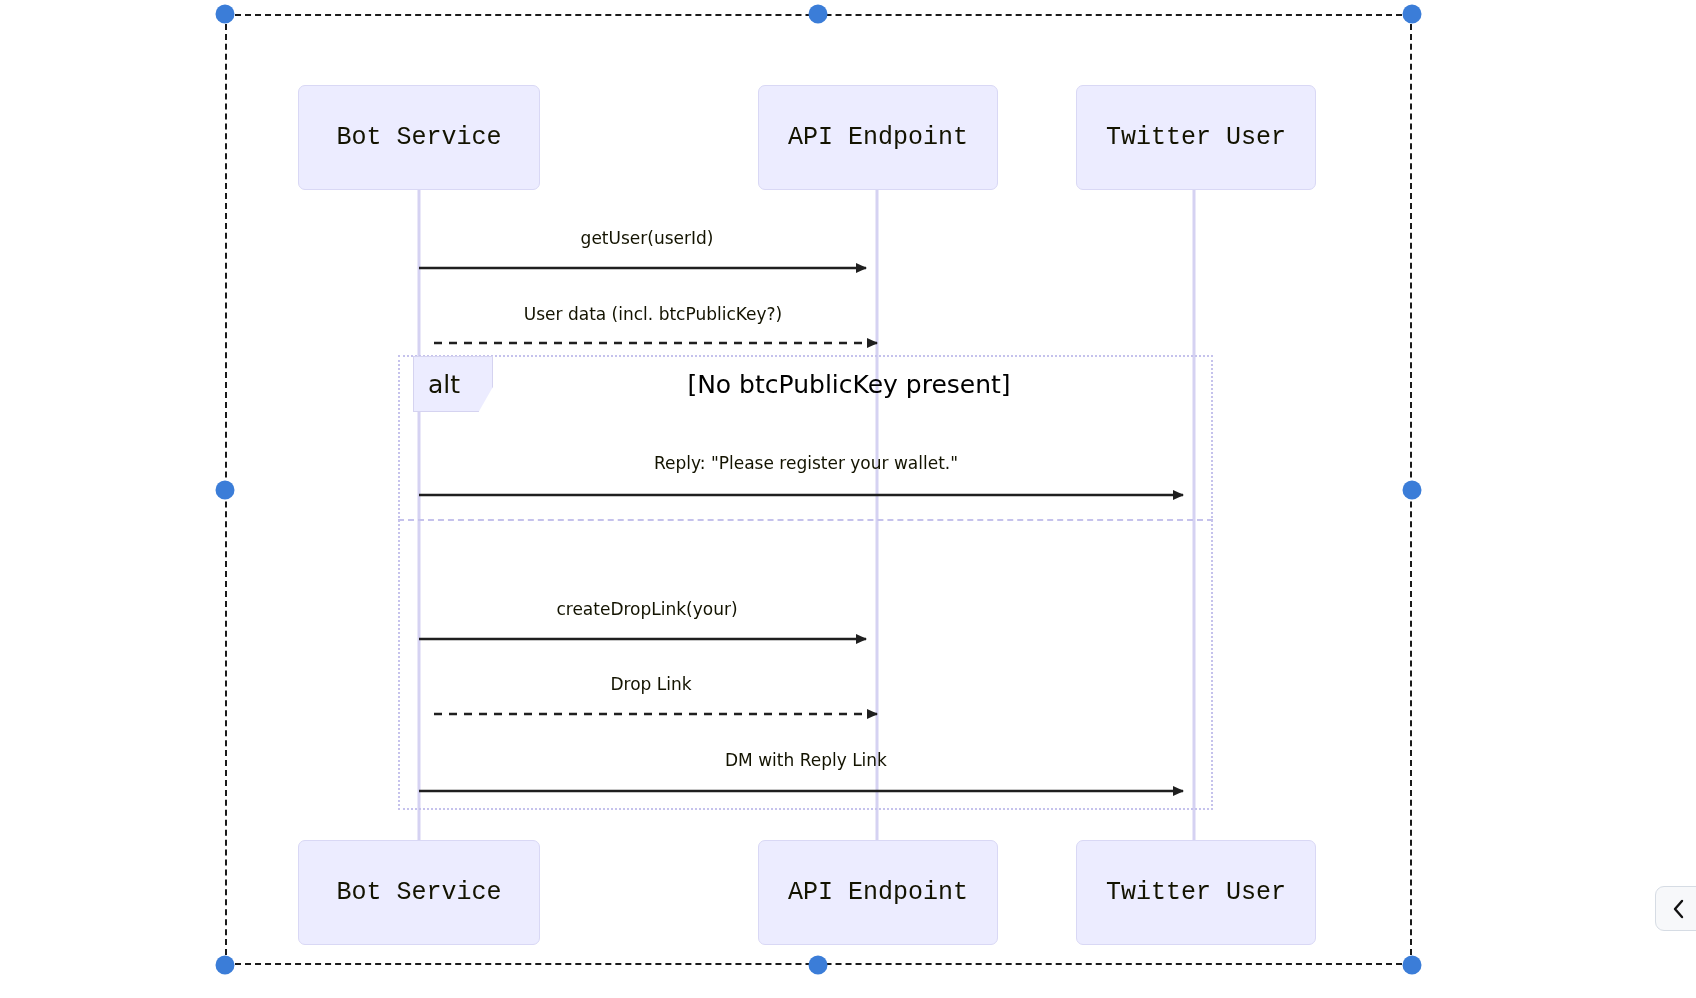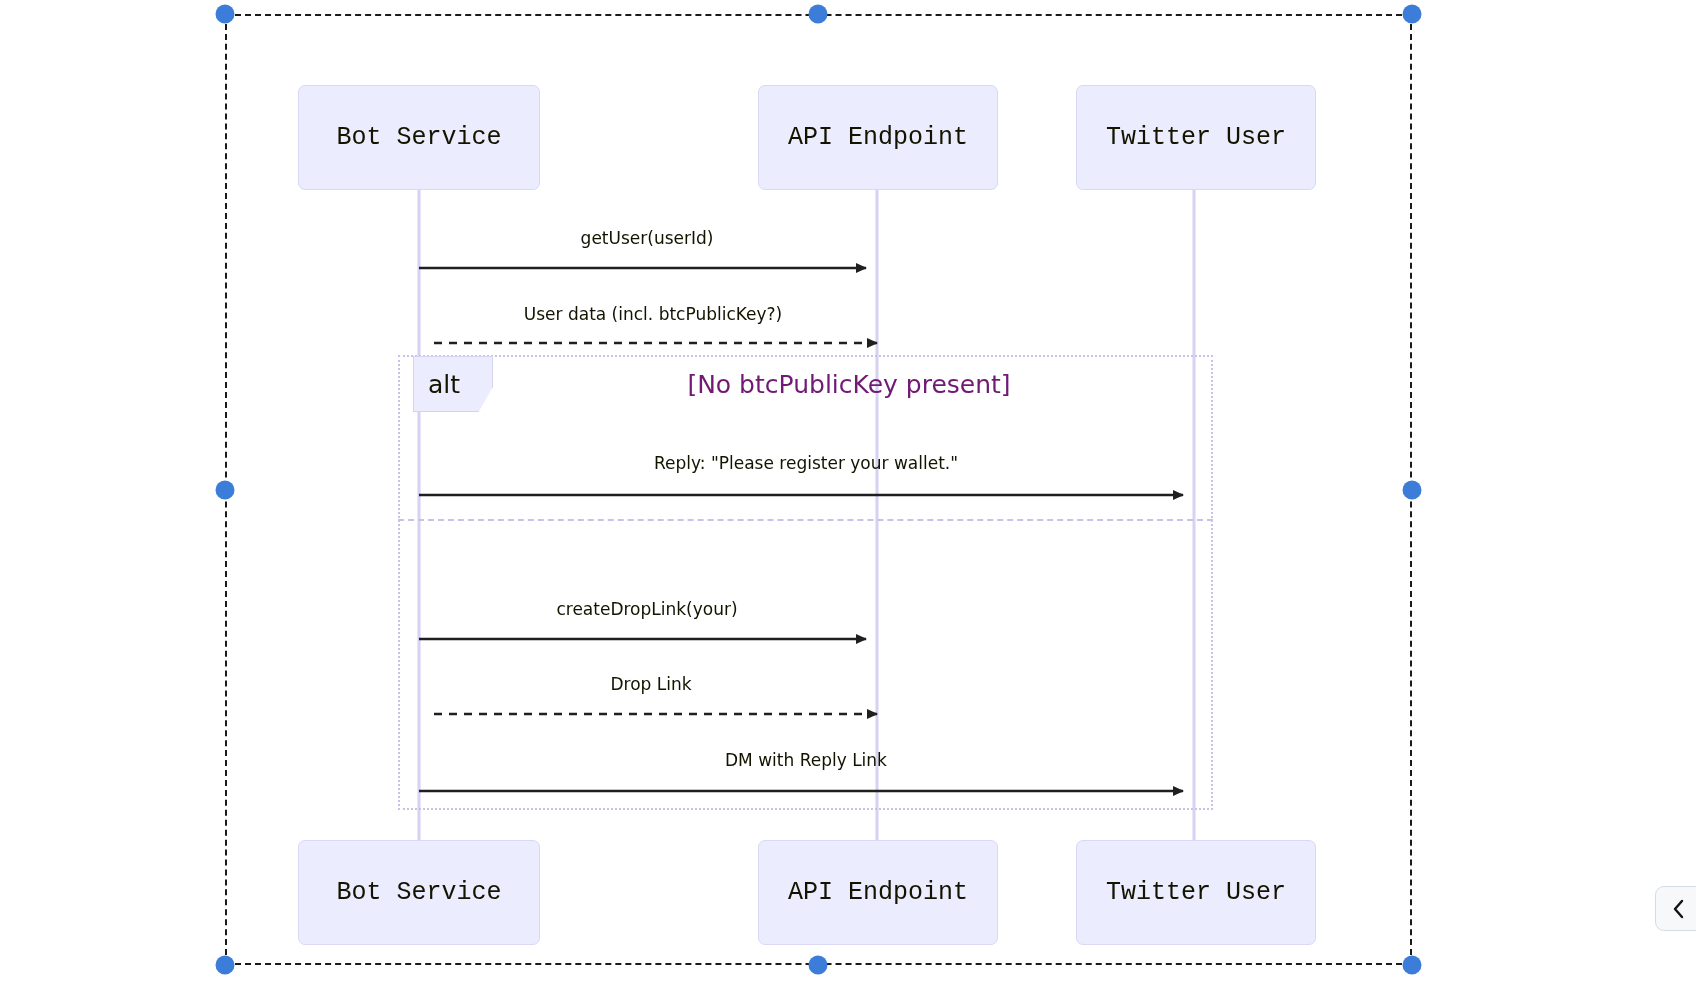--- a/index.html
+++ b/index.html
@@ -89,21 +89,21 @@
     box-sizing: border-box;
     clip-path: polygon(0 0, 100% 0, 100% 55%, 82% 100%, 0 100%);
   }
   .alt-tag span {
     font-size: 25px;
     color: #131300;
   }
   .alt-cond {
     position: absolute;
     font-size: 25px;
-    color: #701a75;
+    color: #000000;
     white-space: nowrap;
     transform: translateX(-50%);
   }
 
   
   .msg-label {
     position: absolute;
     font-size: 17px;
     color: #131300;
     white-space: nowrap;

